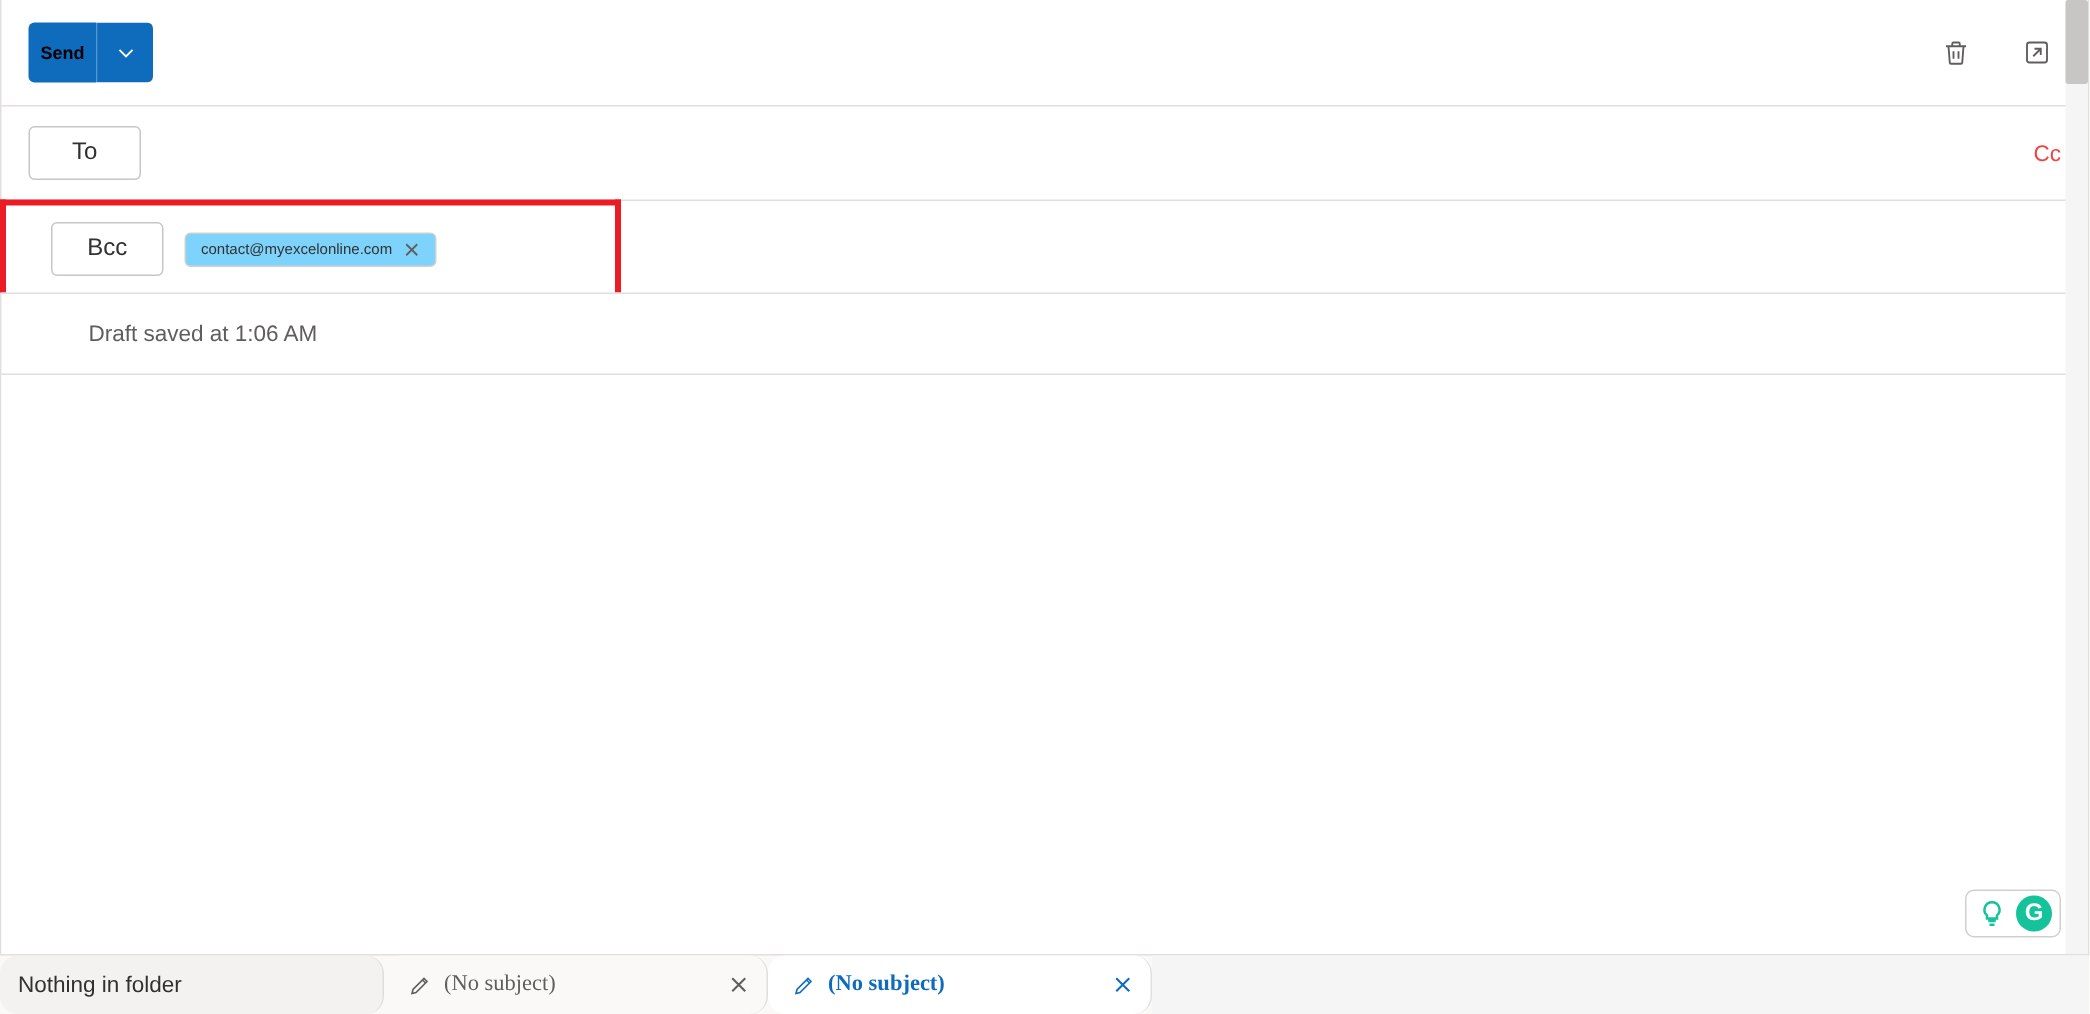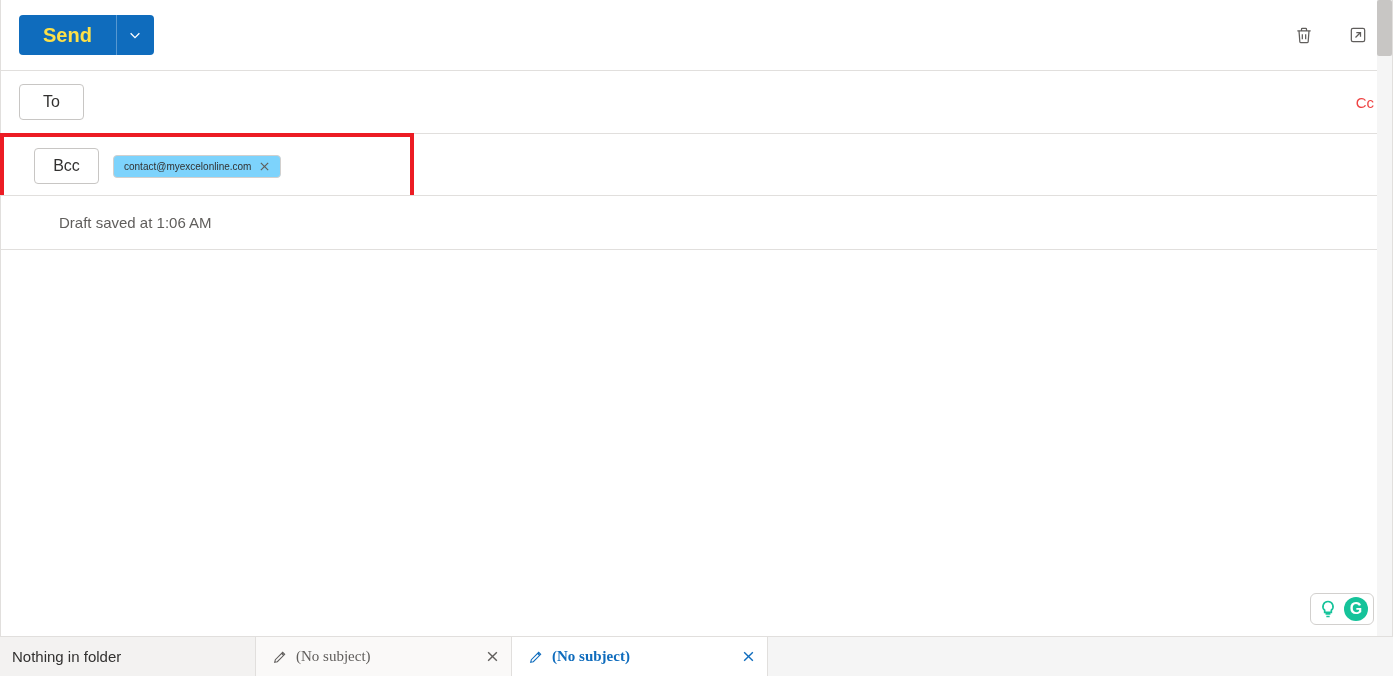--- a/index.html
+++ b/index.html
@@ -25,25 +25,25 @@
     align-items: center;
     padding: 15px 18px 15px 18px;
     border-bottom: 1px solid #e1dfdd;
   }
   .send-group {
     display: flex;
     height: 40px;
   }
   .send-btn {
     background: #0f6cbd;
-    color: #fde047;
+    color: #000000;
     border: none;
-    font-size: 20px;
+    font-size: 12px;
     font-weight: 600;
-    padding: 0 24px;
+    padding: 0 8px;
     border-top-left-radius: 4px;
     border-bottom-left-radius: 4px;
     cursor: pointer;
   }
   .send-dropdown {
     background: #0f6cbd;
     color: #ffffff;
     border-top-right-radius: 4px;
     border-bottom-right-radius: 4px;
     width: 38px;
@@ -74,21 +74,21 @@
     padding: 13px 18px;
     border-bottom: 1px solid #e1dfdd;
     min-height: 62px;
   }
   .field-btn {
     background: #ffffff;
     border: 1px solid #c8c6c4;
     border-radius: 4px;
     font-size: 16px;
     color: #323130;
-    width: 65px;
+    width: 75px;
     height: 36px;
     display: flex;
     align-items: center;
     justify-content: center;
     cursor: pointer;
   }
   .cc-link {
     margin-left: auto;
     color: #ef4444;
     font-size: 15px;
@@ -184,20 +184,21 @@
     background: #faf9f8;
   }
   .tab {
     display: flex;
     align-items: center;
     padding: 0 16px;
     font-size: 15px;
     border-right: 1px solid #e1dfdd;
     cursor: pointer;
     position: relative;
+    border-radius: 12px;
   }
   .tab.status {
     width: 256px;
     background: #f3f2f1;
     color: #323130;
     padding-left: 12px;
   }
   .tab.draft {
     width: 256px;
     color: #605e5c;

